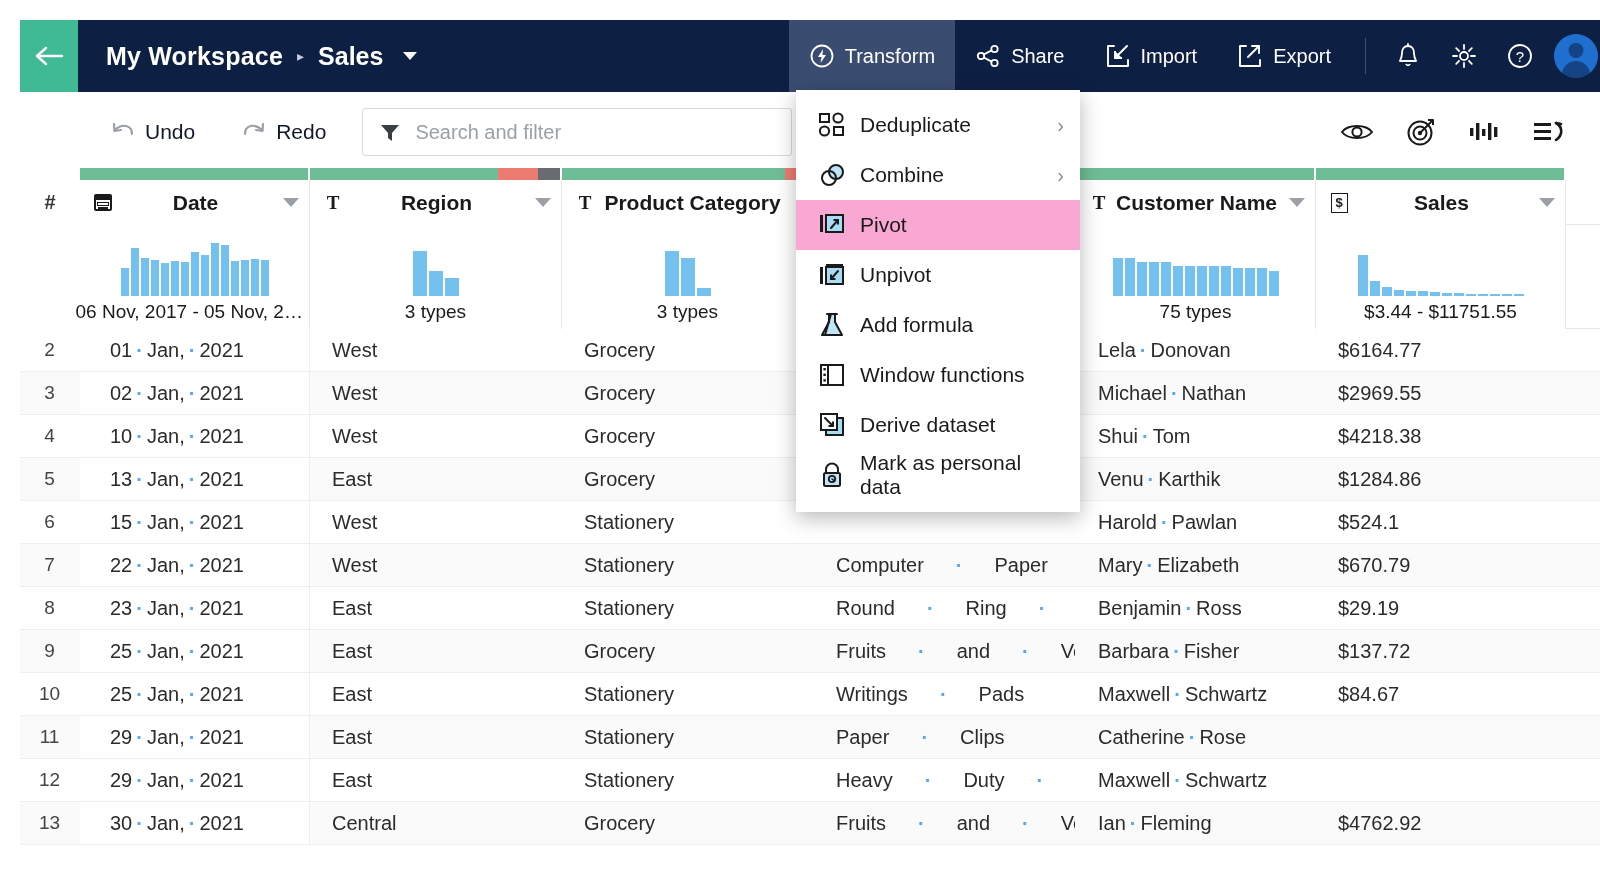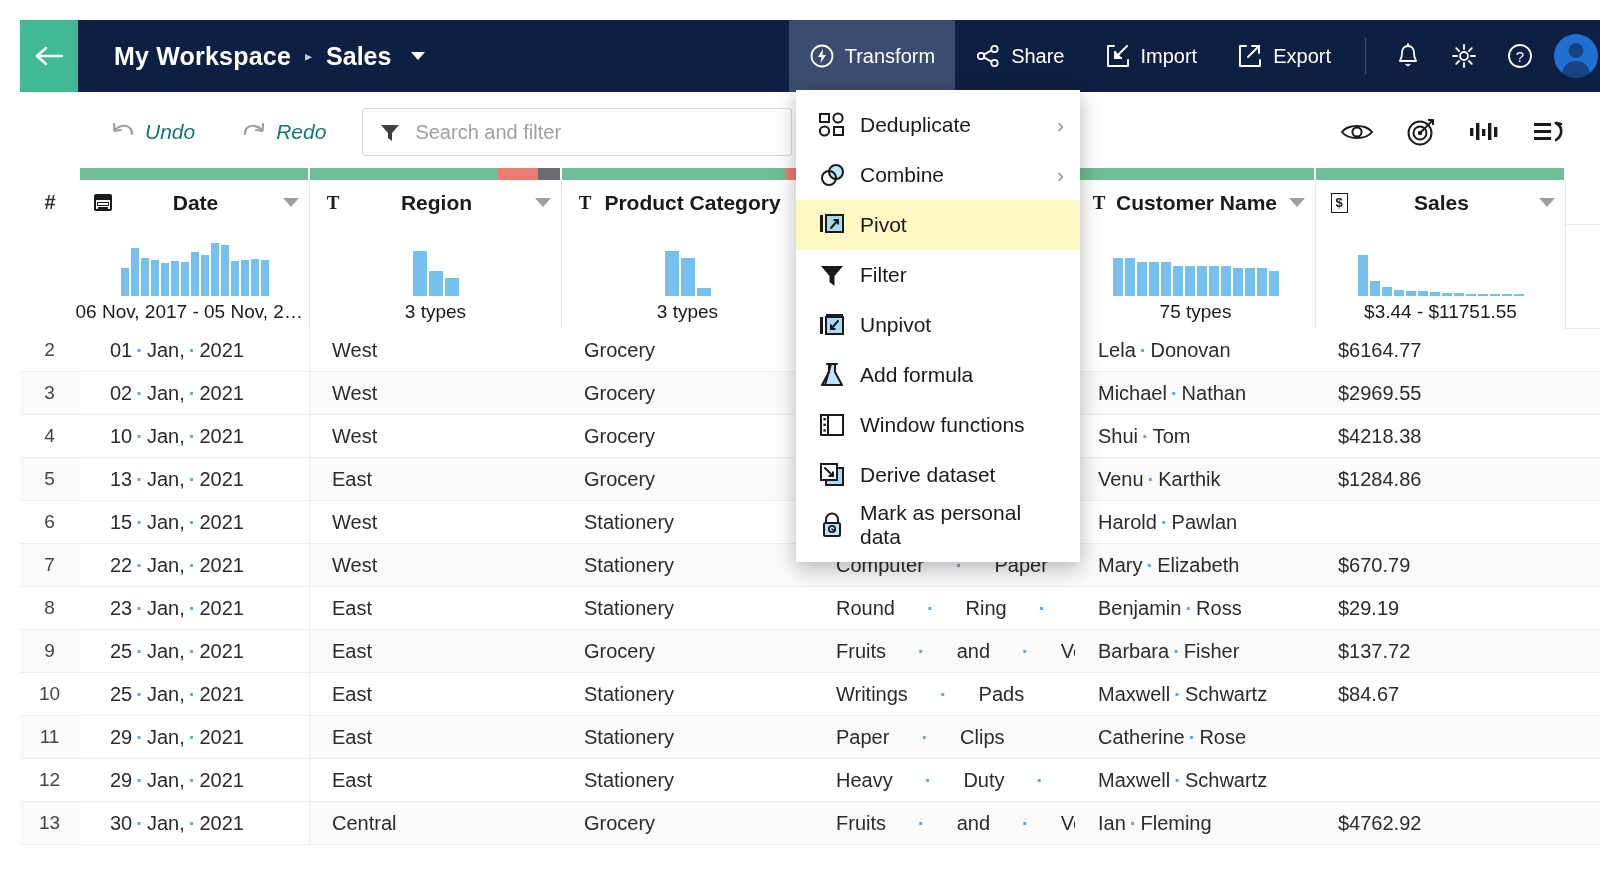--- a/index.html
+++ b/index.html
@@ -23,21 +23,21 @@
     display: flex; align-items: stretch;
   }
   .back-btn {
     width: 58px; background: #3fba94;
     display: flex; align-items: center; justify-content: center;
     cursor: pointer;
   }
   .back-arrow { display:block; }
   .breadcrumb {
     display: flex; align-items: center; gap: 14px;
-    padding-left: 36px; color: #ffffff;
+    padding-left: 28px; color: #ffffff;
   }
   .bc-ws { font-size: 25px; font-weight: 600; letter-spacing: .2px; }
   .bc-sep { font-size: 14px; color: #c6cbd8; }
   .bc-ds { font-size: 25px; font-weight: 600; }
   .bc-caret {
     width: 0; height: 0; margin-left: 6px;
     border-left: 7px solid transparent;
     border-right: 7px solid transparent;
     border-top: 8px solid #ffffff;
   }
@@ -80,23 +80,22 @@
   
   .toolbar {
     position: absolute; left: 20px; top: 92px;
     width: 1580px; height: 80px;
     background: #ffffff;
     display: flex; align-items: center;
     padding: 0 18px 0 80px;
   }
   .tb-btn {
     display: flex; align-items: center; gap: 9px;
-    color: #0f766e; font-size: 21px; cursor: pointer;
+    color: #0f172a; font-size: 21px; cursor: pointer;
     padding: 6px 10px;
-    font-style: italic;
   }
   .tb-gap { width: 26px; }
   .searchbox {
     margin-left: 26px;
     width: 430px; height: 48px;
     border: 1px solid #d5d8dc; border-radius: 3px;
     display: flex; align-items: center; gap: 14px;
     padding: 0 16px; background: #fff;
   }
   .search-ph { color: #9aa0a6; font-size: 20px; }
@@ -226,21 +225,21 @@
     width: 284px; background: #ffffff;
     box-shadow: 0 6px 20px rgba(0,0,0,.28);
     padding: 10px 0 12px 0;
     z-index: 50;
   }
   .menu-item {
     display: flex; align-items: center;
     height: 50px; padding: 0 16px 0 22px;
     font-size: 21px; color: #1a1a1a; cursor: pointer;
   }
-  .menu-item.sel { background: #fef9c3; }
+  .menu-item.sel { background: #f9a8d4; }
   .mi-ico {
     width: 42px; flex: 0 0 42px;
     display: flex; align-items: center;
   }
   .mi-label { flex: 1; }
   .mi-arrow { color: #8b8f95; font-size: 20px; }
 </style>
 </head>
 <body>
 
@@ -625,20 +624,21 @@
             <span>2021</span>
           </div>
           <div class="cell left c-reg">West</div>
           <div class="cell left c-cat">Stationery</div>
           <div class="cell left c-prod"></div>
           <div class="cell left c-cust">
             <span>Harold</span>
             <span class="dot">·</span>
             <span>Pawlan</span>
           </div>
+          <div class="cell left c-sales">$524.1</div>
         </div>
         <div class="row alt">
           <div class="cell num c-num">7</div>
           <div class="cell datecell c-date">
             <span>22</span>
             <span class="dot">·</span>
             <span>Jan,</span>
             <span class="dot">·</span>
             <span>2021</span>
           </div>
@@ -833,28 +833,20 @@
             <rect x="2" y="4" width="3" height="17" fill="#1a1a1a"></rect>
             <path d="M13 17 L20 9" stroke="#1a1a1a" stroke-width="2" stroke-linecap="round"></path>
             <path d="M15.5 9 L20 9 L20 13.5" fill="none" stroke="#1a1a1a" stroke-width="2" stroke-linejoin="round"></path>
           </svg>
         </span>
         <span class="mi-label">Pivot</span>
       </div>
       <div class="menu-item">
         <span class="mi-ico">
           <svg width="28" height="28" viewBox="0 0 28 28">
-            <path d="M3 5 L25 5 L16.5 15 L16.5 25 L11.5 21 L11.5 15 Z" fill="#1a1a1a"></path>
-          </svg>
-        </span>
-        <span class="mi-label">Filter</span>
-      </div>
-      <div class="menu-item">
-        <span class="mi-ico">
-          <svg width="28" height="28" viewBox="0 0 28 28">
             <rect x="8" y="6" width="17" height="17" fill="#a8dcf5" stroke="#1a1a1a" stroke-width="2"></rect>
             <rect x="2" y="6" width="3" height="17" fill="#1a1a1a"></rect>
             <rect x="8" y="3" width="17" height="3" fill="#1a1a1a"></rect>
             <path d="M20 10 L13 18" stroke="#1a1a1a" stroke-width="2" stroke-linecap="round"></path>
             <path d="M13 13.5 L13 18 L17.5 18" fill="none" stroke="#1a1a1a" stroke-width="2" stroke-linejoin="round"></path>
           </svg>
         </span>
         <span class="mi-label">Unpivot</span>
       </div>
       <div class="menu-item">

